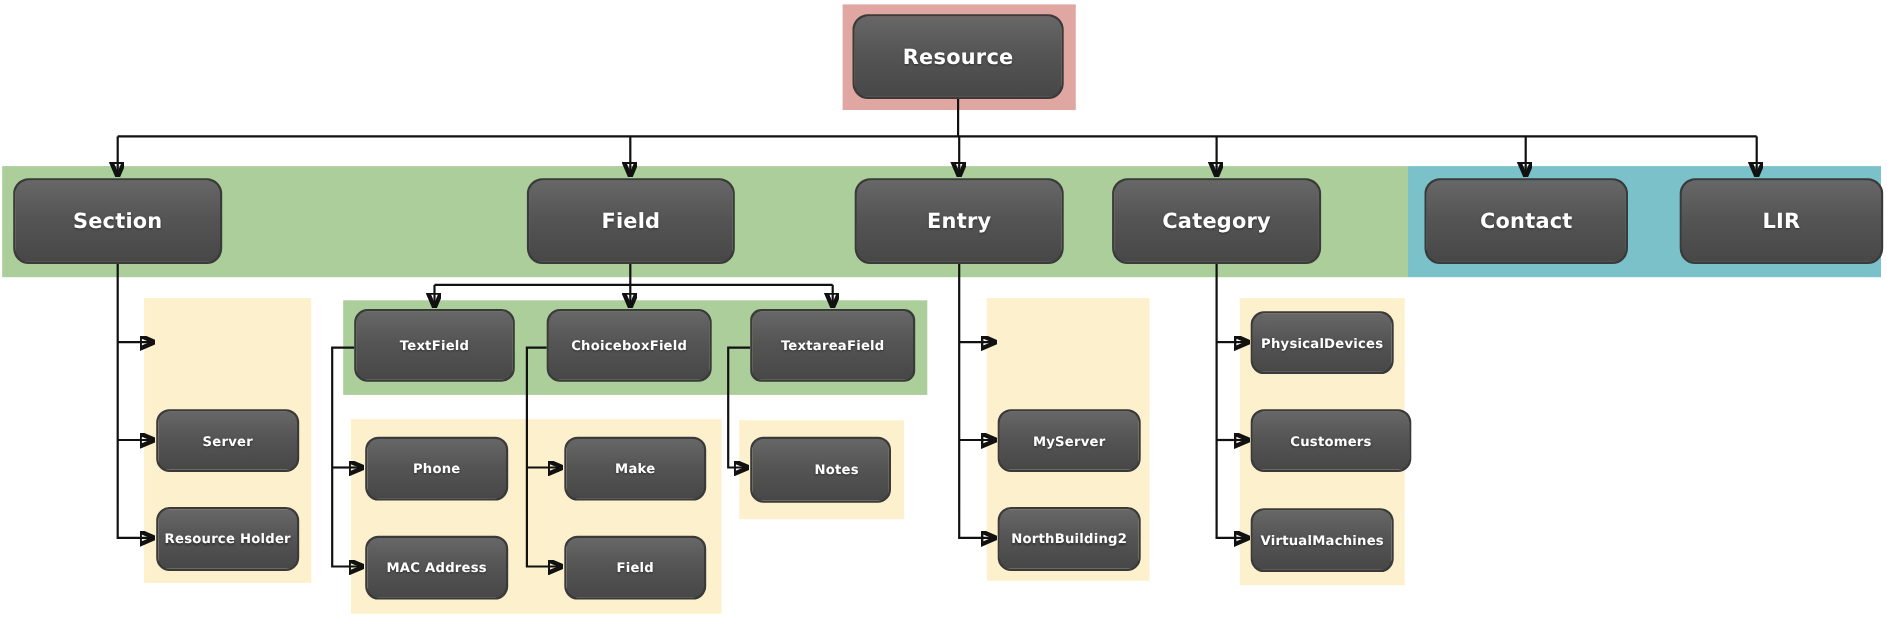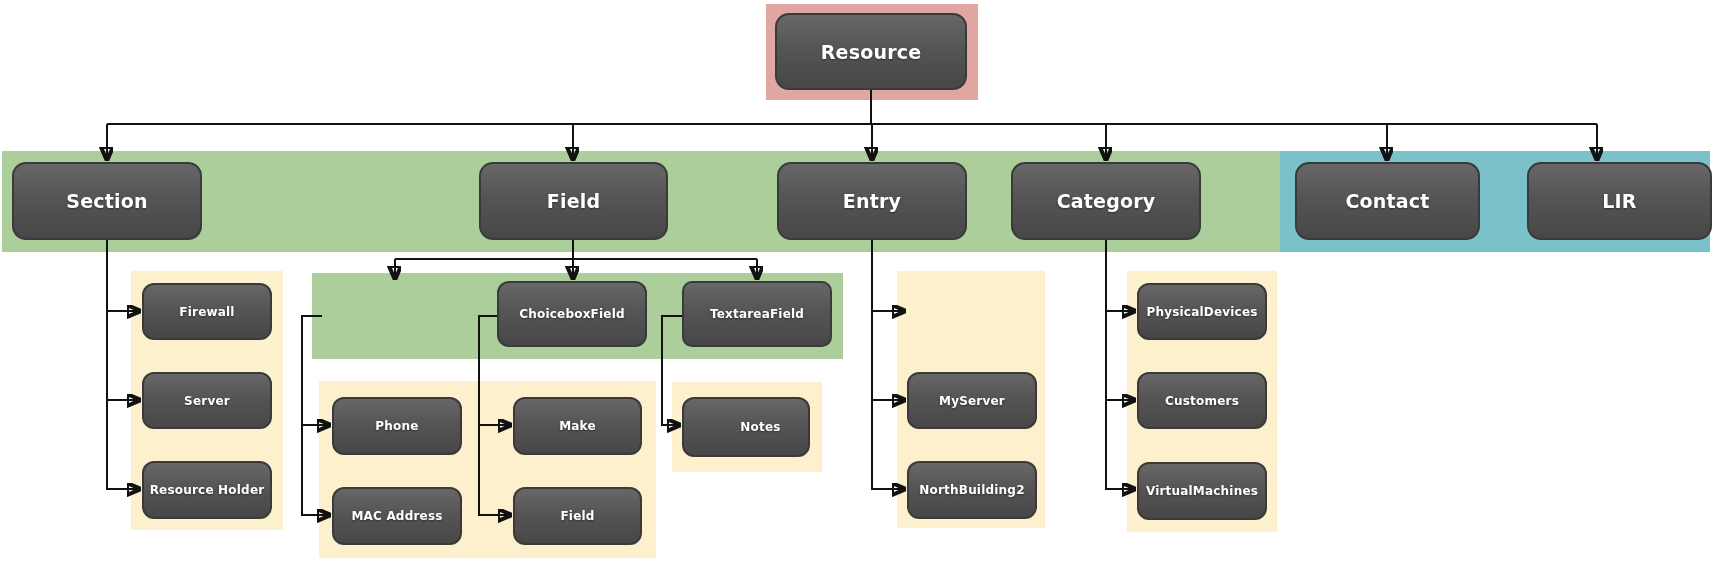--- a/index.html
+++ b/index.html
@@ -112,33 +112,33 @@
   </svg>
 
   <div class="node lg" style="left:775px; top:13px;  width:192px; height:77px;">Resource</div>
   <div class="node lg" style="left:12px;   top:162px; width:190px; height:78px;">Section</div>
   <div class="node lg" style="left:479px;  top:162px; width:189px; height:78px;">Field</div>
   <div class="node lg" style="left:777px;  top:162px; width:190px; height:78px;">Entry</div>
   <div class="node lg" style="left:1011px; top:162px; width:190px; height:78px;">Category</div>
   <div class="node lg" style="left:1295px; top:162px; width:185px; height:78px;">Contact</div>
   <div class="node lg" style="left:1505px; top:162px; width:185px; height:78px;margin-left:22px;">LIR</div>
 
+  <div class="node" style="left:322px; top:281px; width:146px; height:66px;">TextField</div>
   <div class="node" style="left:497px; top:281px; width:150px; height:66px;">ChoiceboxField</div>
   <div class="node" style="left:682px; top:281px; width:150px; height:66px;border-radius:10px;">TextareaField</div>
 
-  <div class="node" style="left:142px; top:283px; width:130px; height:57px;">Firewall</div>
   <div class="node" style="left:142px; top:372px; width:130px; height:57px;">Server</div>
   <div class="node" style="left:142px; top:461px; width:130px; height:58px;">Resource Holder</div>
 
   <div class="node" style="left:332px; top:397px; width:130px; height:58px;">Phone</div>
   <div class="node" style="left:332px; top:487px; width:130px; height:58px;">MAC Address</div>
   <div class="node" style="left:513px; top:397px; width:129px; height:58px;">Make</div>
   <div class="node" style="left:513px; top:487px; width:129px; height:58px;">Field</div>
   <div class="node" style="left:682px; top:397px; width:128px; height:60px;padding-left:29px;">Notes</div>
 
   <div class="node" style="left:907px; top:372px; width:130px; height:57px;">MyServer</div>
   <div class="node" style="left:907px; top:461px; width:130px; height:58px;">NorthBuilding2</div>
 
   <div class="node" style="left:1137px; top:283px; width:130px; height:57px;">PhysicalDevices</div>
-  <div class="node" style="left:1137px; top:372px; width:130px; height:57px;">Customers</div>
+  <div class="node" style="left:1137px; top:372px; width:146px; height:57px;">Customers</div>
   <div class="node" style="left:1137px; top:462px; width:130px; height:58px;">VirtualMachines</div>
 
 </div>
 
 </body></html>

